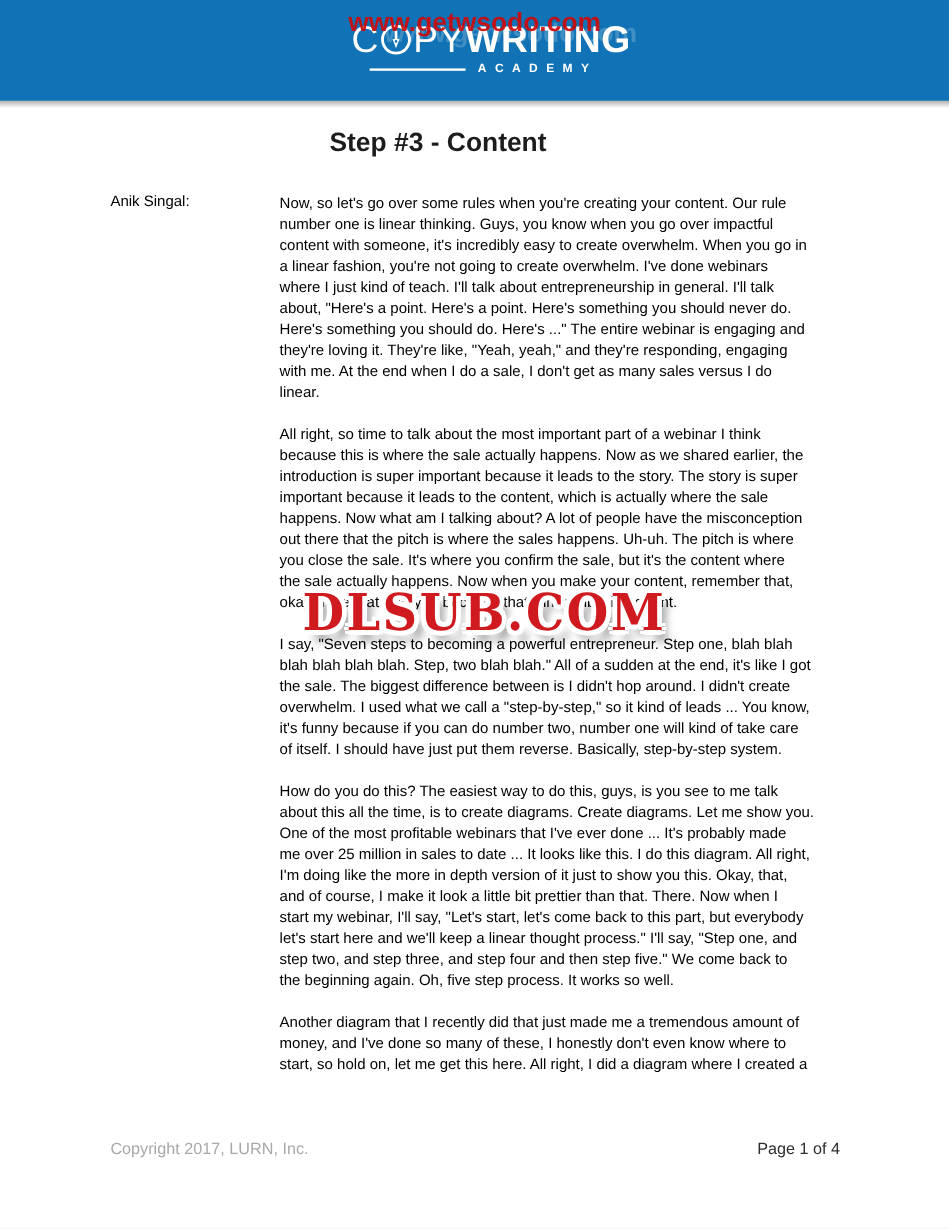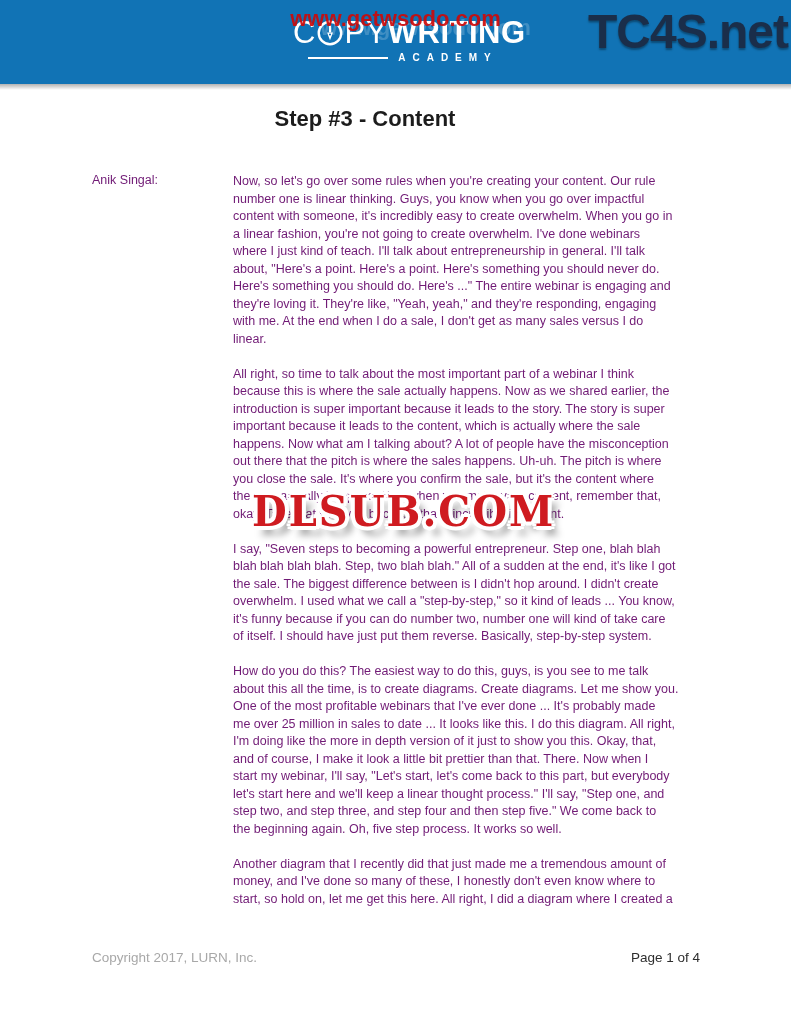--- a/index.html
+++ b/index.html
@@ -40,21 +40,21 @@
     position:absolute; left:0; top:6px; width:791px; text-align:center;
     font-size:22px; font-weight:700; color:rgba(204,10,10,0.92);
   }
 
   
   .doc-title {
     position:absolute; top:106px; left:0; width:730px; text-align:center;
     font-size:22px; font-weight:700; color:#1c1c1c;
   }
 
-  .transcript { position:absolute; left:92px; top:173px; width:640px; color:#701a75; }
+  .transcript { position:absolute; left:92px; top:161px; width:640px; color:#000000; }
   .speaker { position:absolute; left:0; top:0; font-size:12.5px; }
   .paras { margin-left:141px; width:500px; font-size:12.5px; line-height:17.5px; }
   .paras p { margin:0 0 17.5px 0; white-space:pre-line; }
 
   
   .dlsub {
     position:absolute; left:252px; top:487px;
     font-family:"DejaVu Serif", serif; font-weight:700;
     font-size:40px; letter-spacing:2px; color:#cf1b20;
     transform:scaleY(1.06);
@@ -104,21 +104,20 @@
       </span>
       <span class="logo-thin">PY</span>
       <span class="logo-bold">WRITING</span>
     </div>
     <div class="logo-sub">
       <span class="logo-rule"></span>
       <span class="logo-academy">ACADEMY</span>
     </div>
   </div>
 
-  <div class="tc4s">TC4S.net</div>
   <div class="top-url-ghost">www.getwsodo.com</div>
   <div class="top-url">www.getwsodo.com</div>
 
   <div class="doc-title">Step #3 - Content</div>
 
   <div class="transcript">
     <div class="speaker">Anik Singal:</div>
     <div class="paras">
       <p>Now, so let's go over some rules when you're creating your content. Our rule
 number one is linear thinking. Guys, you know when you go over impactful

